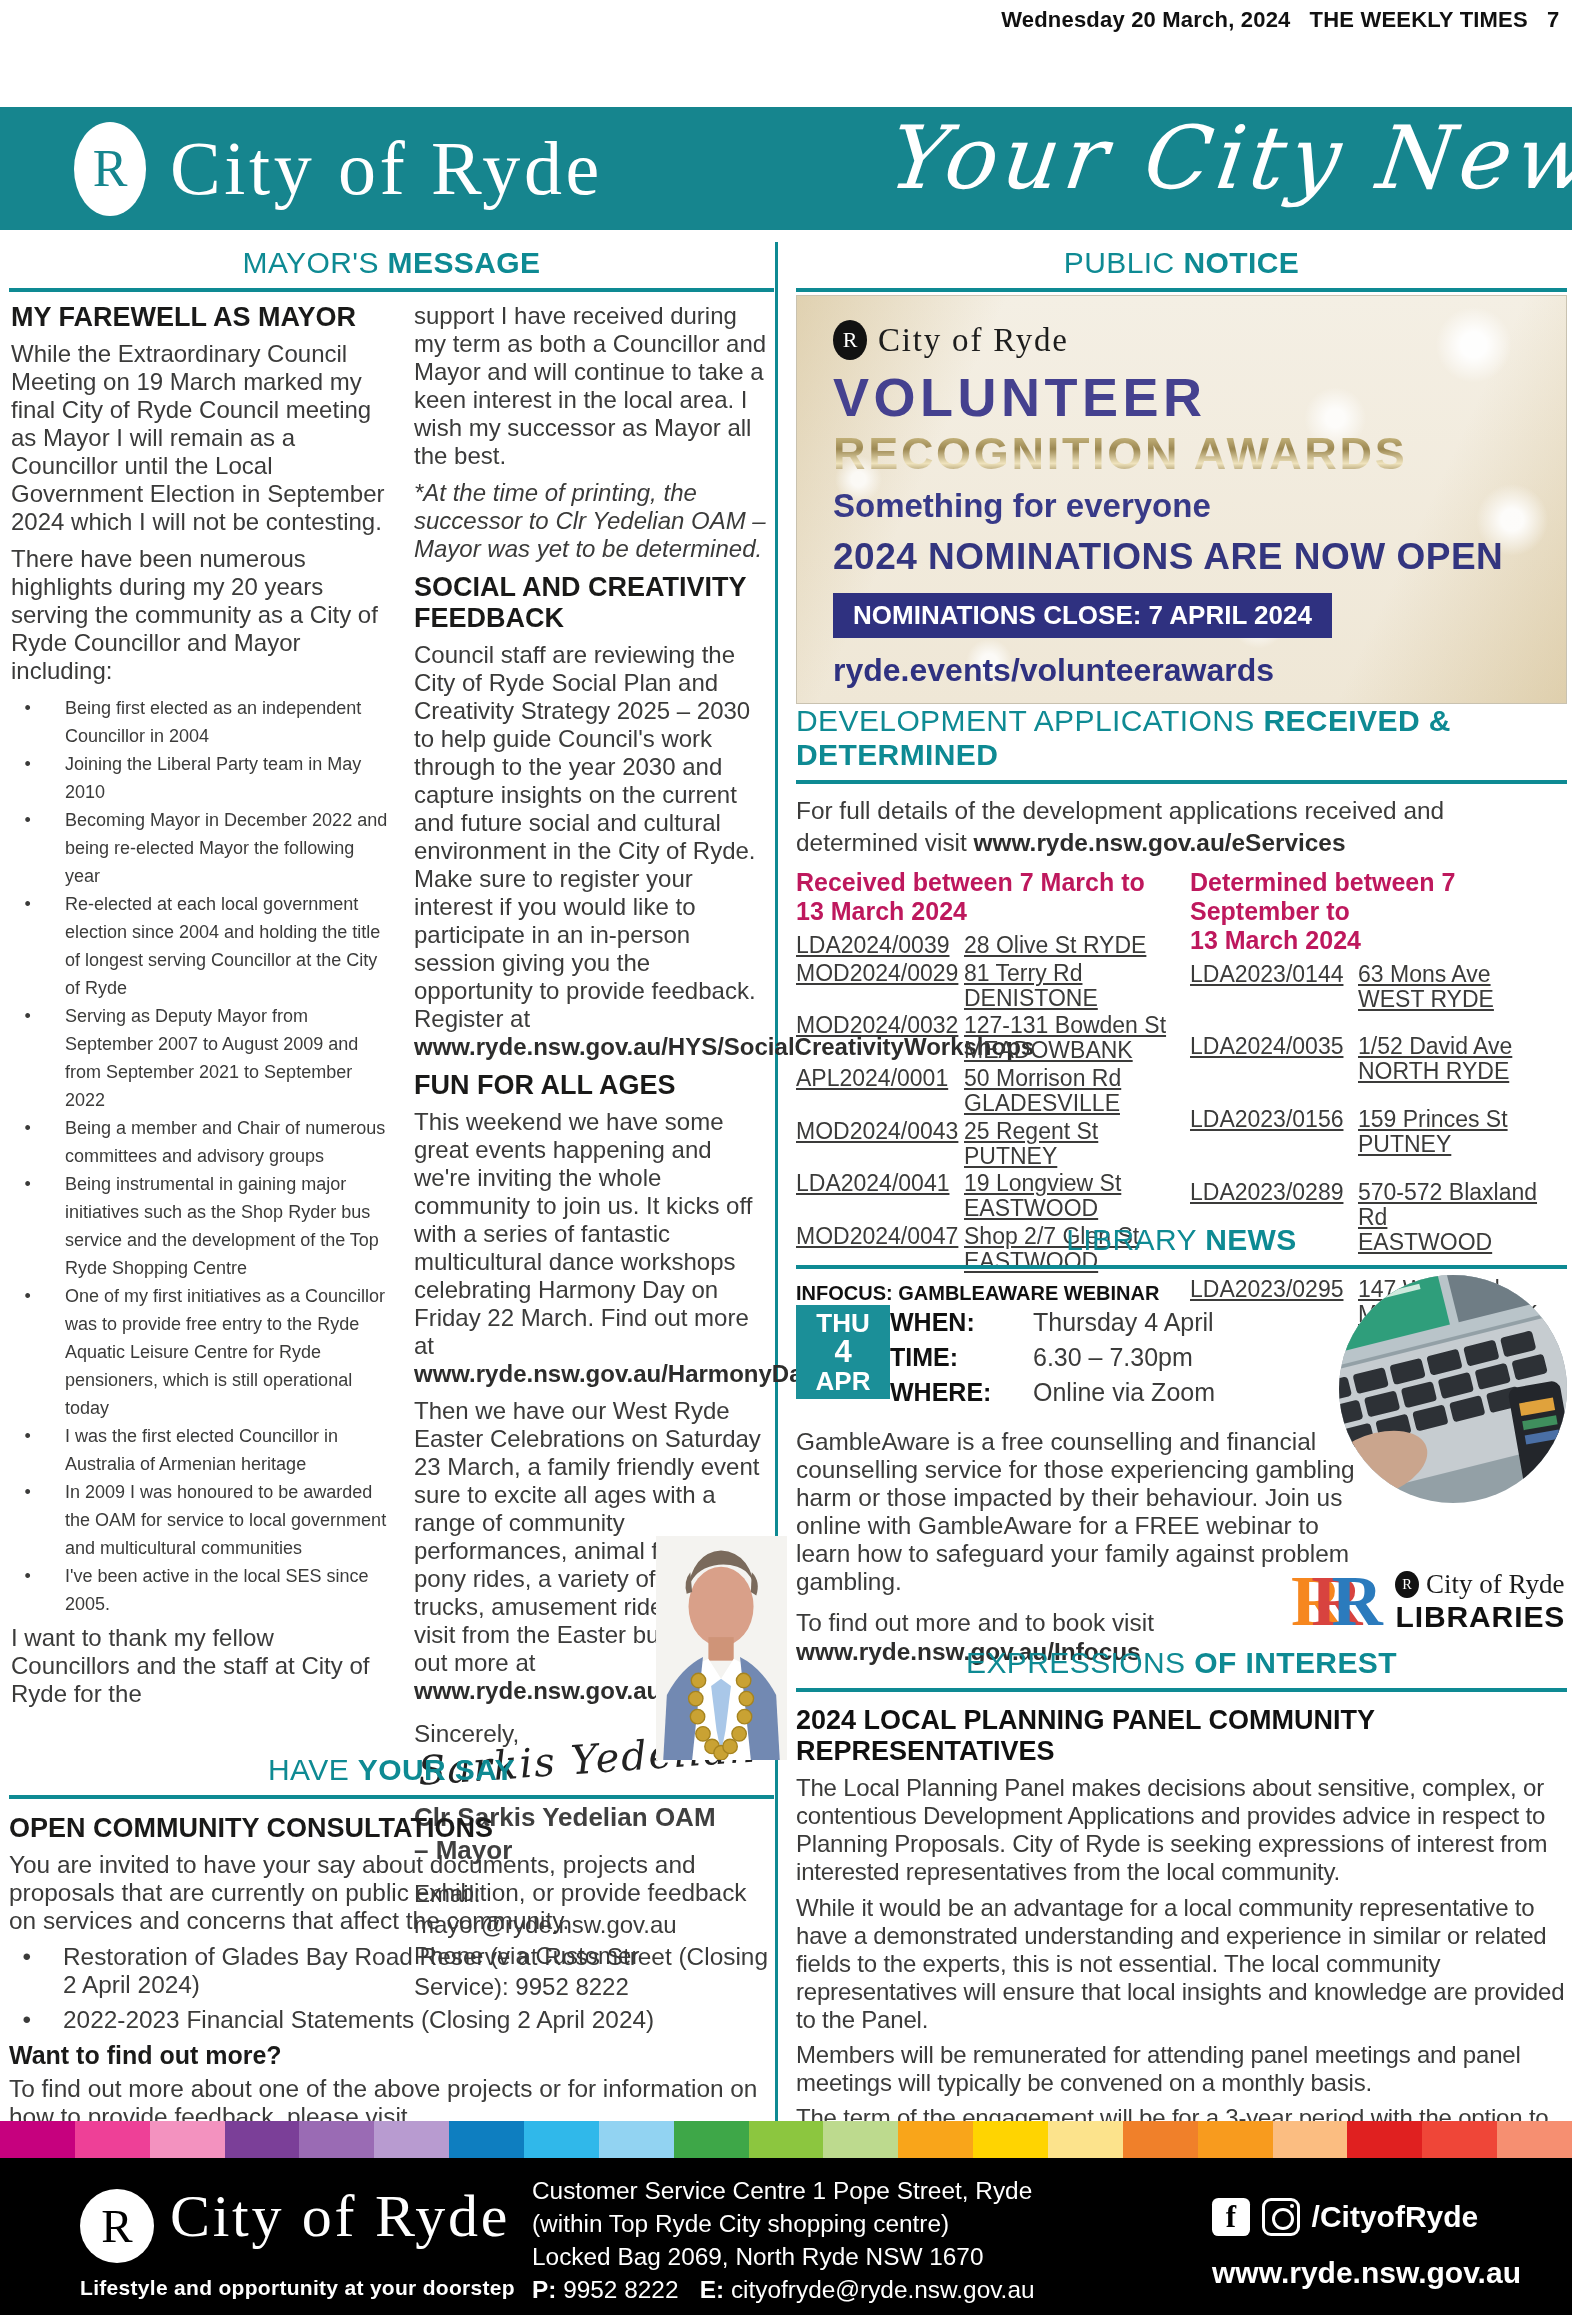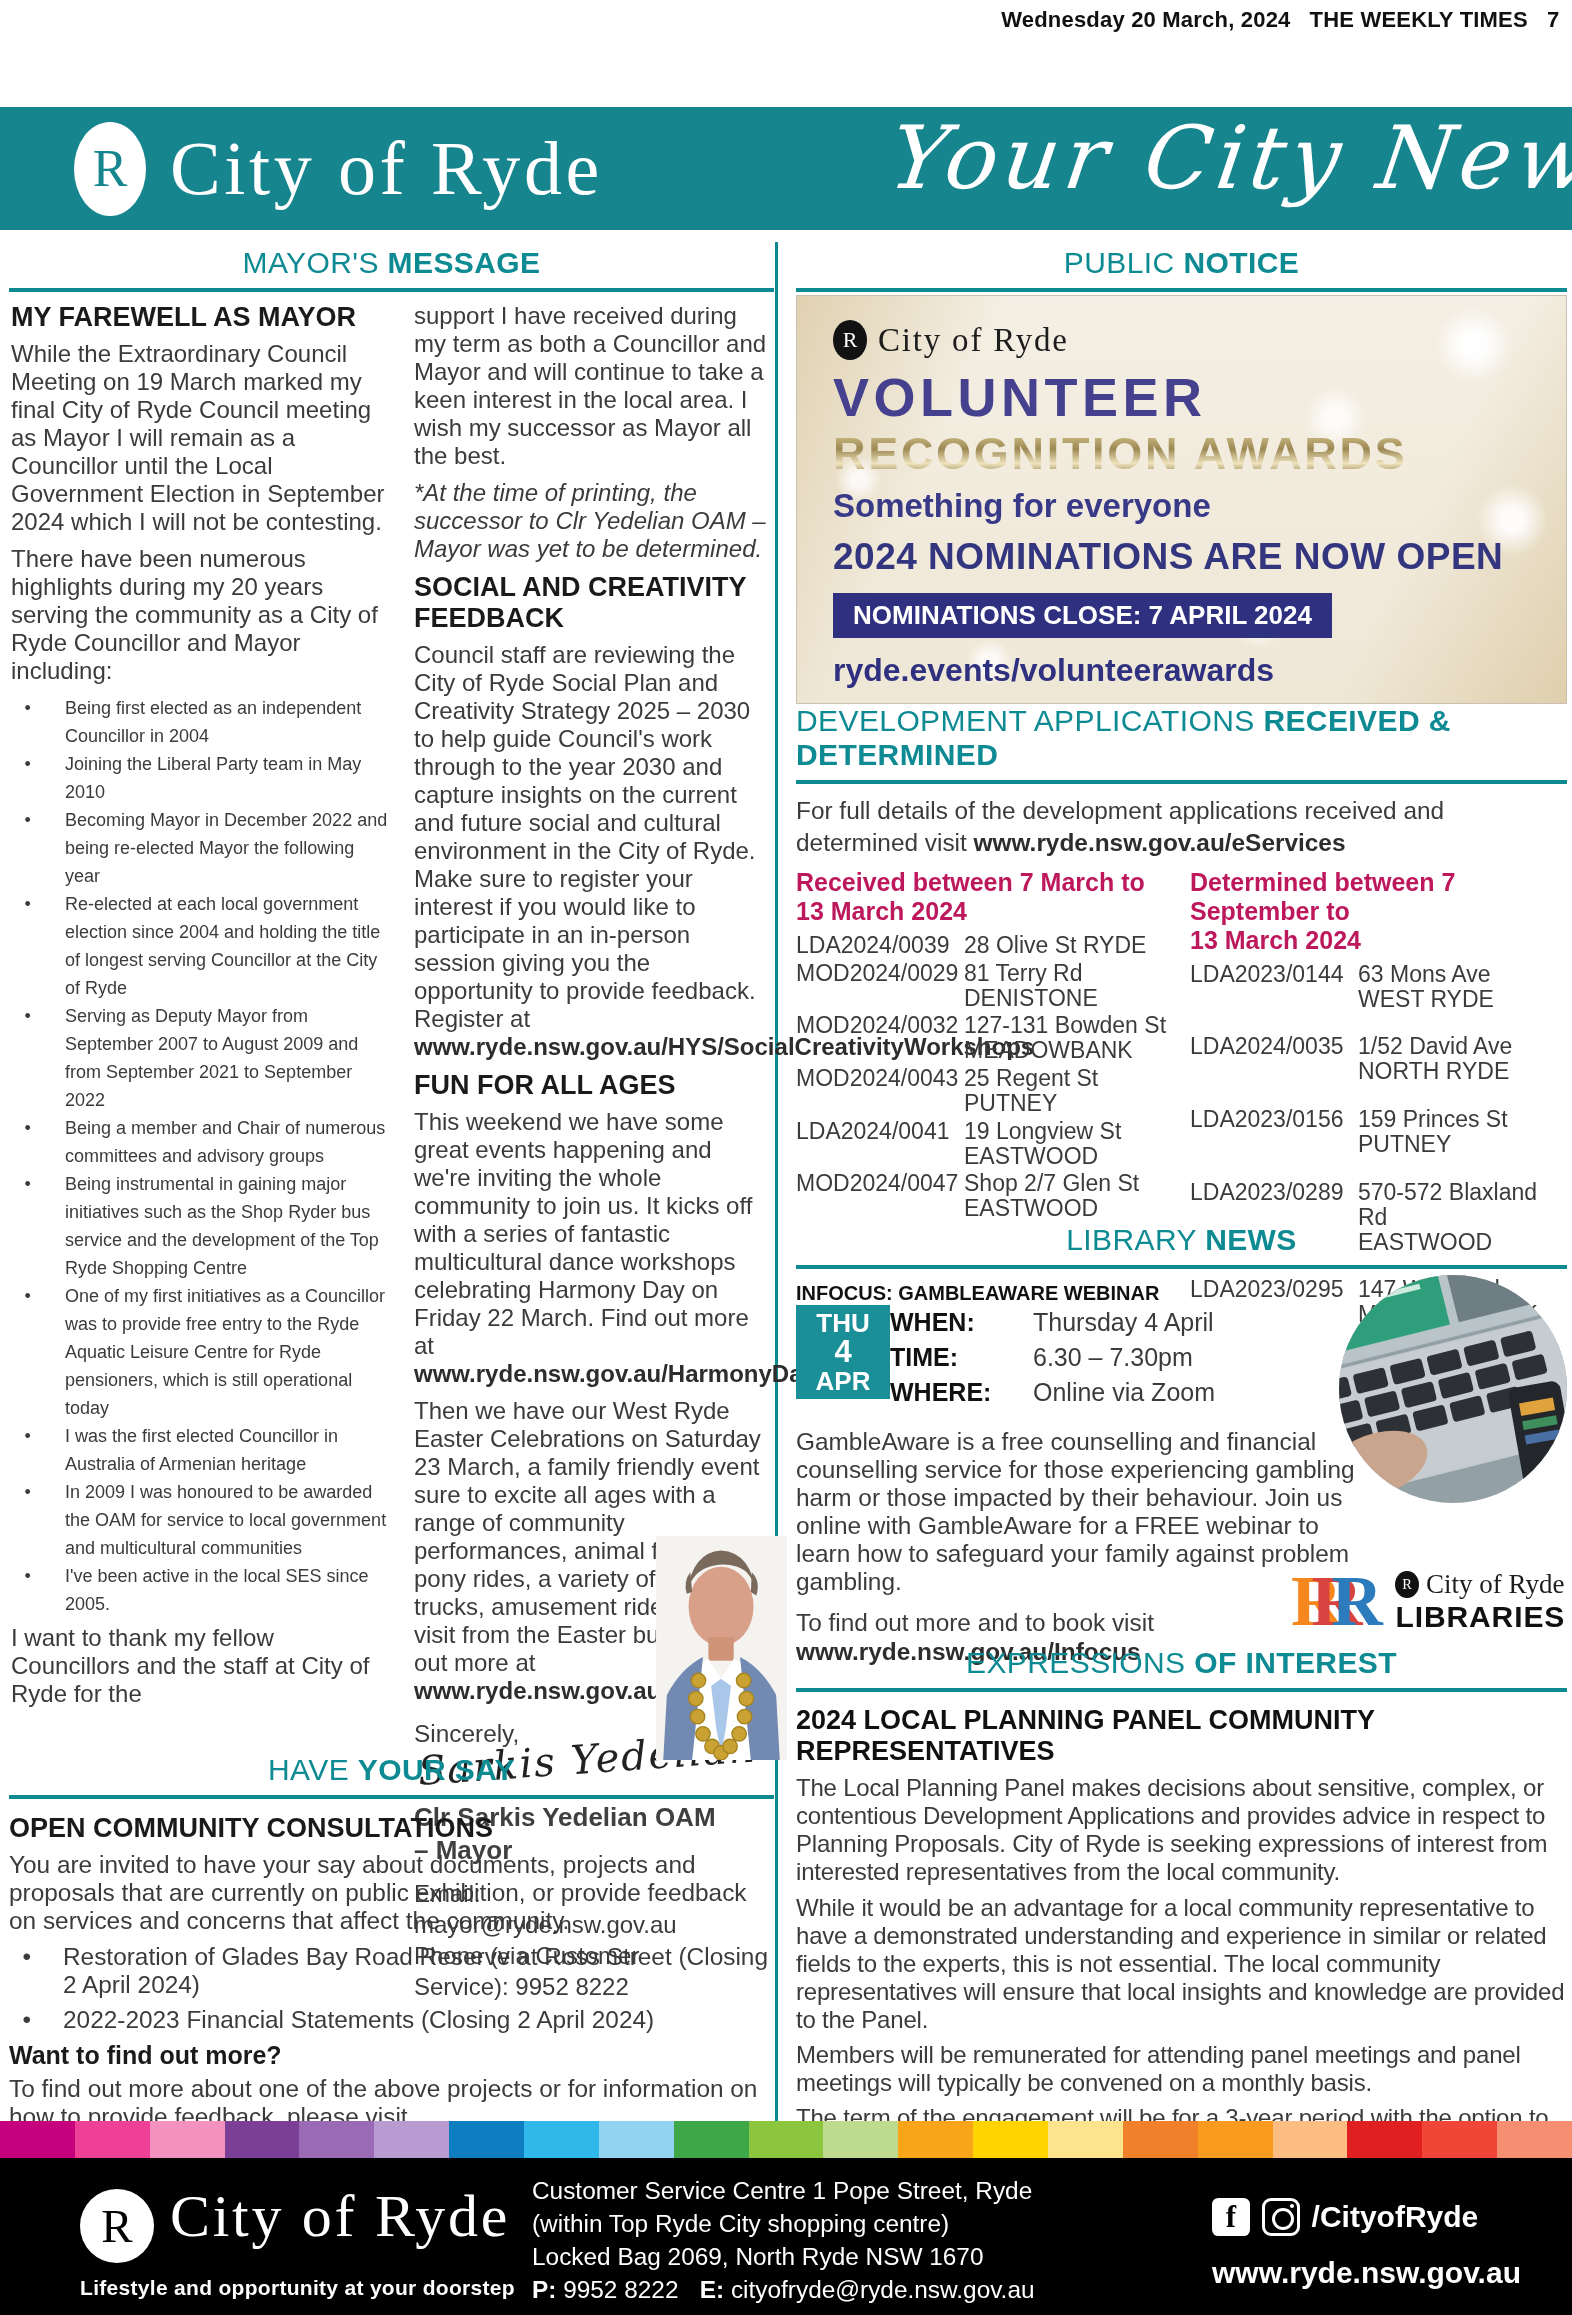--- a/index.html
+++ b/index.html
@@ -87,21 +87,21 @@
   .ad-box { display:inline-block; margin-top:18px; background:#2f3180; color:#fff; font-weight:800;
             font-size:26px; padding:8.1px 20px; line-height:1.1; }
   .ad-url { margin-top:16.3px; font-size:32px; font-weight:800; color:#2f3180; line-height:1; }
 
   
   .da { position:absolute; left:796px; top:704px; width:771px; }
   .da-intro { margin-top:11px; font-size:24.4px; line-height:32px; }
   .da-grid { display:flex; gap:18px; margin-top:9px; }
   .da-col { width:376px; }
   .da-h { font-size:25px; line-height:29px; font-weight:800; color:#be185d; margin-bottom:7.2px; }
-  .da-row { display:flex; font-size:23px; line-height:25px; margin-bottom:2.7px; }
+  .da-row { display:flex; font-size:23px; line-height:25px; margin-bottom:2.7px;text-decoration:underline; }
   .da-id { width:168px; flex:none; }
   .da-addr { flex:1; }
   .da-l2:empty { display:none; }
   .da-col.det .da-row { margin-bottom:22.6px; }
 
   
   .ln { position:absolute; left:796px; top:1223px; width:771px; }
   .infocus-h { margin-top:13.6px; font-size:20px; font-weight:800; color:#111; }
   .ln-row { display:flex; margin-top:0; }
   .date-box { width:94px; height:94px; background:#1b8f98; color:#fff; text-align:center;
@@ -307,20 +307,24 @@
             <span class="da-id">LDA2024/0039</span>
             <span class="da-addr"><span>28 Olive St RYDE</span></span>
           </div>
         <div class="da-row">
             <span class="da-id">MOD2024/0029</span>
             <span class="da-addr"><span>81 Terry Rd</span><div class="da-l2">DENISTONE</div></span>
           </div>
         <div class="da-row">
             <span class="da-id">MOD2024/0032</span>
             <span class="da-addr"><span>127-131 Bowden St</span><div class="da-l2">MEADOWBANK</div></span>
+          </div>
+        <div class="da-row">
+            <span class="da-id">APL2024/0001</span>
+            <span class="da-addr"><span>50 Morrison Rd</span><div class="da-l2">GLADESVILLE</div></span>
           </div>
         <div class="da-row">
             <span class="da-id">MOD2024/0043</span>
             <span class="da-addr"><span>25 Regent St</span><div class="da-l2">PUTNEY</div></span>
           </div>
         <div class="da-row">
             <span class="da-id">LDA2024/0041</span>
             <span class="da-addr"><span>19 Longview St</span><div class="da-l2">EASTWOOD</div></span>
           </div>
         <div class="da-row">

